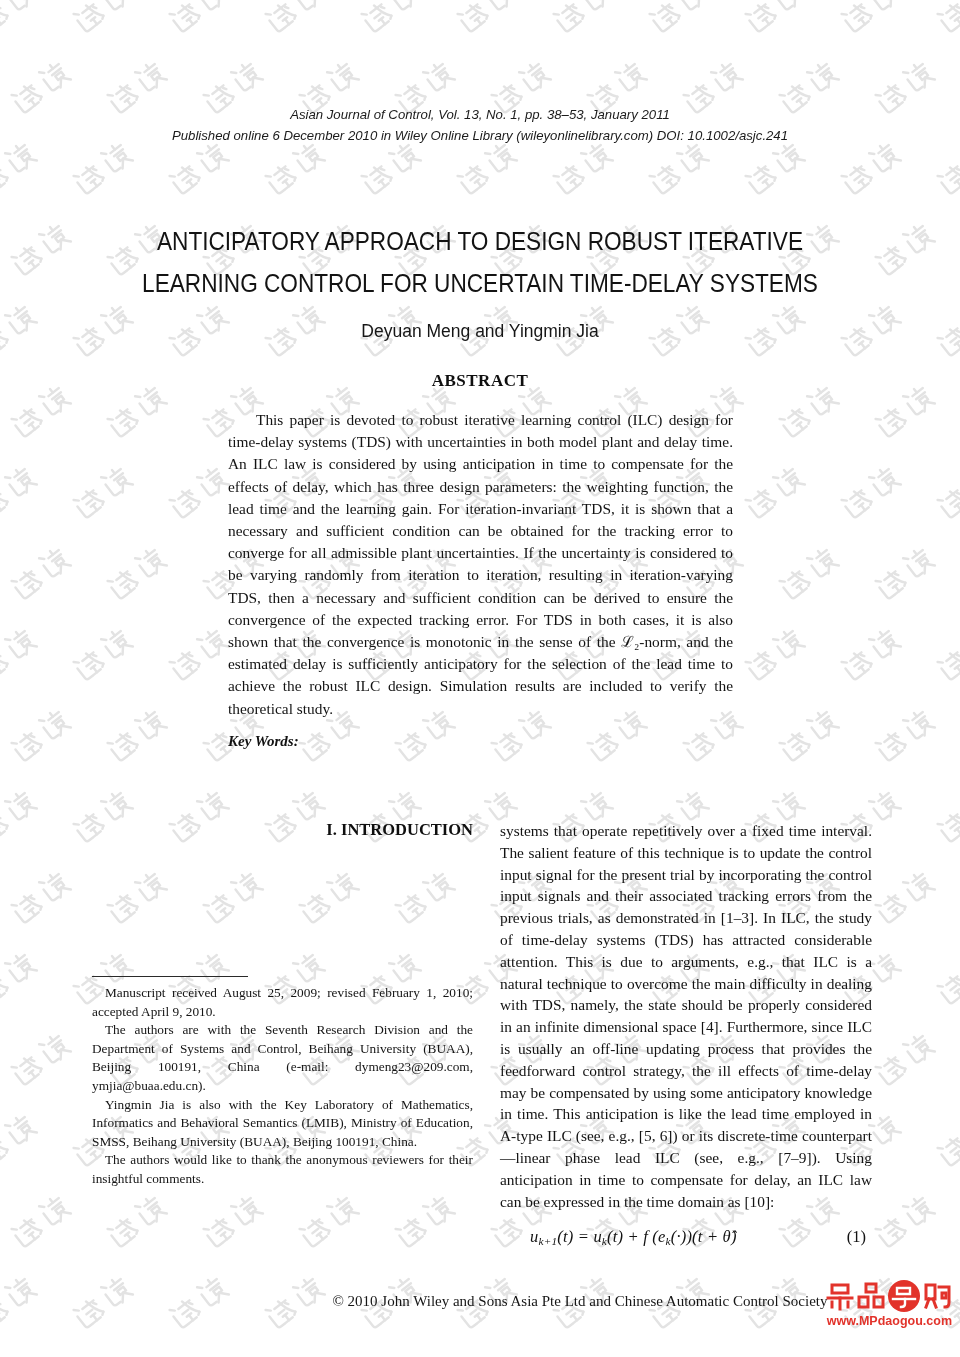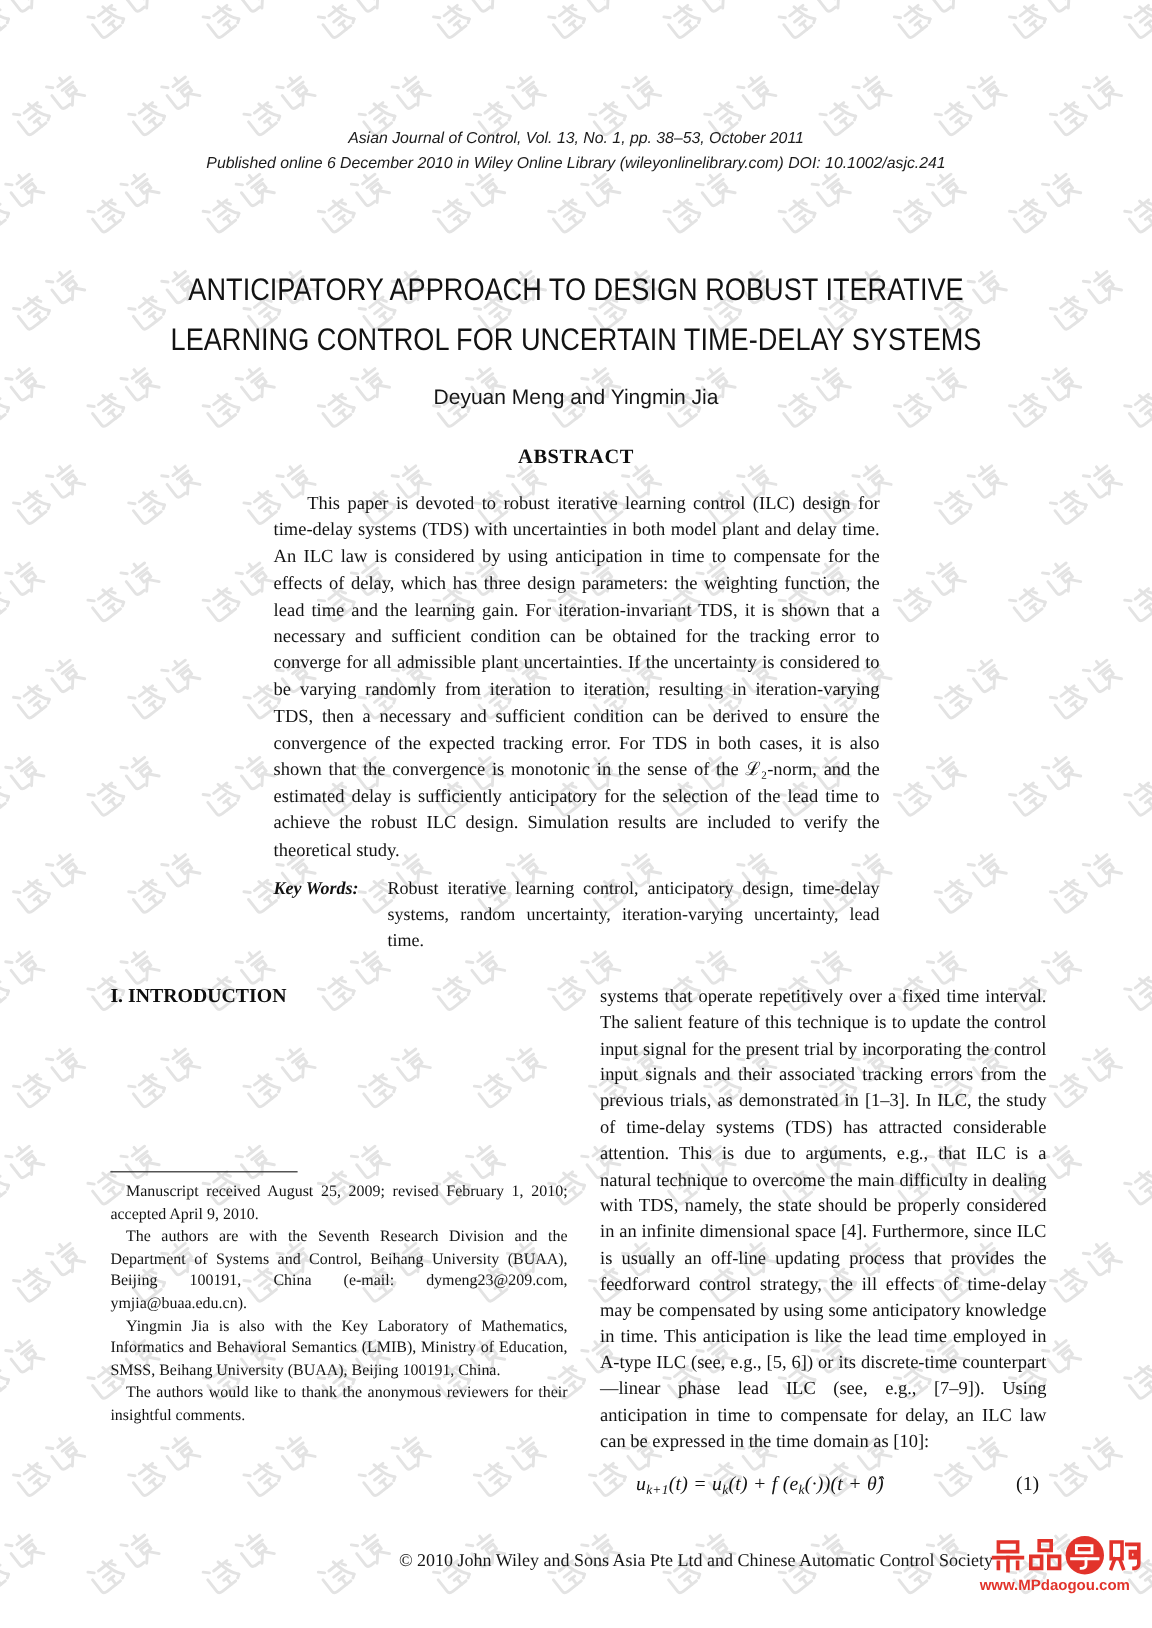--- a/index.html
+++ b/index.html
@@ -27,37 +27,37 @@
     font-weight:bold;font-size:17px;letter-spacing:.5px;color:#0f0f0f;}
   .abstract-body{top:409px;left:228px;width:505px;
     font-size:15.4px;line-height:22.2px;text-align:justify;color:#131313;}
   .abstract-body p{margin:0;text-indent:28px;}
   .keywords{top:731px;left:228px;width:505px;display:flex;
     font-size:15px;line-height:21.5px;}
   .kw-label{flex:0 0 95px;font-weight:bold;font-style:italic;white-space:nowrap;}
   .kw-text{flex:1;text-align:justify;}
   .col-left{top:820px;left:92px;width:381px;}
   .col-right{top:820px;left:500px;width:372px;}
-  .section-heading{text-align:left;font-weight:bold;font-size:16.5px;
+  .section-heading{text-align:right;font-weight:bold;font-size:16.5px;
     margin:0 0 20px 0;color:#0f0f0f;}
   .body-par{margin:0;font-size:15.4px;line-height:21.8px;text-align:justify;}
   .body-par.indent{text-indent:28px;}
   .footnotes{top:976px;left:92px;width:381px;}
   .fn-rule{width:156px;border-top:1.4px solid #2a2a2a;margin:0 0 7px 0;height:0;}
   .footnotes p{margin:0;font-size:13.3px;line-height:18.6px;text-align:justify;
     text-indent:13px;color:#141414;}
   .equation{display:flex;justify-content:space-between;align-items:baseline;
     margin-top:15px;padding-left:30px;font-size:16.5px;}
   .eq-body{font-style:italic;letter-spacing:.2px;}
   .eq-body .sub{font-size:.68em;position:relative;bottom:-.25em;}
   .eq-number{font-style:normal;padding-right:6px;}
   .page-footer{top:1293px;left:225px;width:710px;text-align:center;
     font-size:15px;color:#161616;}
   
-  .shop-logo{top:1279px;right:8px;width:146px;z-index:3;text-align:center;}
+  .shop-logo{top:1279px;right:8px;width:146px;z-index:3;text-align:right;}
   .logo-glyphs{display:flex;justify-content:flex-end;align-items:center;gap:1px;}
   .logo-glyphs svg{display:block;}
   .logo-url{font-family:"Liberation Sans","DejaVu Sans",sans-serif;
     font-weight:bold;font-size:12.5px;color:#e2332b;margin-top:1px;}
   .hidden-defs{position:absolute;width:0;height:0;overflow:hidden;}
 </style>
 </head>
 <body>
 
 <svg class="hidden-defs" aria-hidden="true">
@@ -684,38 +684,37 @@
       </svg></div>
     <div class="wm" style="left: 776px; top: 1369px; color: rgb(227, 227, 227);"><svg width="66" height="30" viewBox="0 0 70 32">
         <use href="#wm-glyph"></use>
       </svg></div>
     <div class="wm" style="left: 872px; top: 1369px; color: rgb(227, 227, 227);"><svg width="66" height="30" viewBox="0 0 70 32">
         <use href="#wm-glyph"></use>
       </svg></div>
   </div>
 
 <div class="layer journal-header">
-  <div>Asian Journal of Control, Vol. 13, No. 1, pp. 38–53, October 2011</div>
+  <div>Asian Journal of Control, Vol. 13, No. 1, pp. 38–53, January 2011</div>
   <div>Published online 6 December 2010 in Wiley Online Library (wileyonlinelibrary.com) DOI: 10.1002/asjc.241</div>
 </div>
 
 <div class="layer paper-title">
   <span class="tline">ANTICIPATORY APPROACH TO DESIGN ROBUST ITERATIVE</span>
   <span class="tline">LEARNING CONTROL FOR UNCERTAIN TIME-DELAY SYSTEMS</span>
 </div>
 <div class="layer authors">Deyuan Meng and Yingmin Jia</div>
 
 <div class="layer abstract-heading">ABSTRACT</div>
 <div class="layer abstract-body">
   <p>This paper is devoted to robust iterative learning control (ILC) design for time-delay systems (TDS) with uncertainties in both model plant and delay time. An ILC law is considered by using anticipation in time to compensate for the effects of delay, which has three design parameters: the weighting function, the lead time and the learning gain. For iteration-invariant TDS, it is shown that a necessary and sufficient condition can be obtained for the tracking error to converge for all admissible plant uncertainties. If the uncertainty is considered to be varying randomly from iteration to iteration, resulting in iteration-varying TDS, then a necessary and sufficient condition can be derived to ensure the convergence of the expected tracking error. For TDS in both cases, it is also shown that the convergence is monotonic in the sense of the ℒ₂-norm, and the estimated delay is sufficiently anticipatory for the selection of the lead time to achieve the robust ILC design. Simulation results are included to verify the theoretical study.</p>
 </div>
 
 <div class="layer keywords">
   <span class="kw-label">Key Words:</span>
-  <span class="kw-text">Robust iterative learning control, anticipatory design, time-delay systems, random uncertainty, iteration-varying uncertainty, lead time.</span>
 </div>
 
 <div class="layer col-left">
   <h2 class="section-heading">I. INTRODUCTION</h2>
 </div>
 
 <div class="layer footnotes">
   <div class="fn-rule"></div>
   <p>Manuscript received August 25, 2009; revised February 1, 2010; accepted April 9, 2010.</p>
   <p>The authors are with the Seventh Research Division and the Department of Systems and Control, Beihang University (BUAA), Beijing 100191, China (e-mail: dymeng23@209.com, ymjia@buaa.edu.cn).</p>

